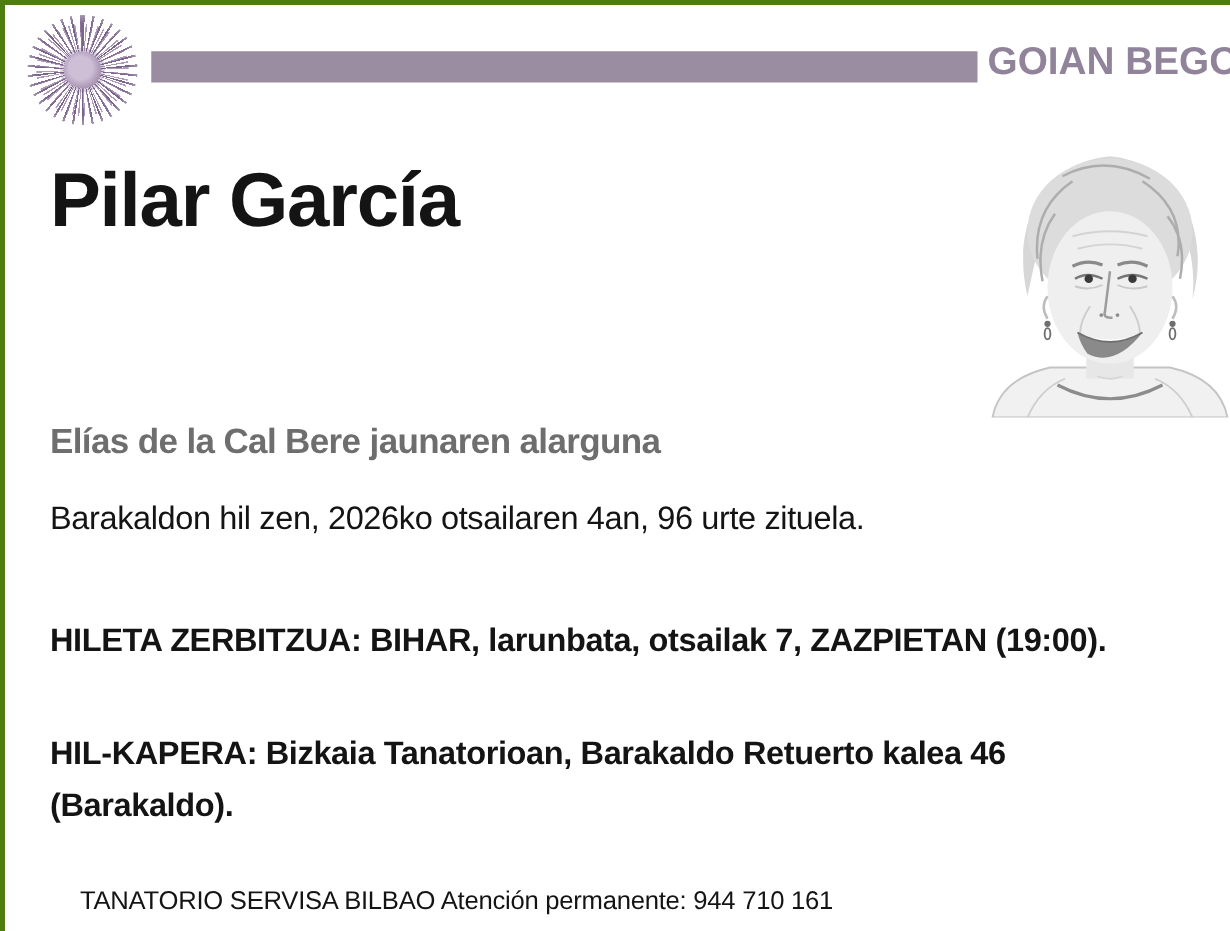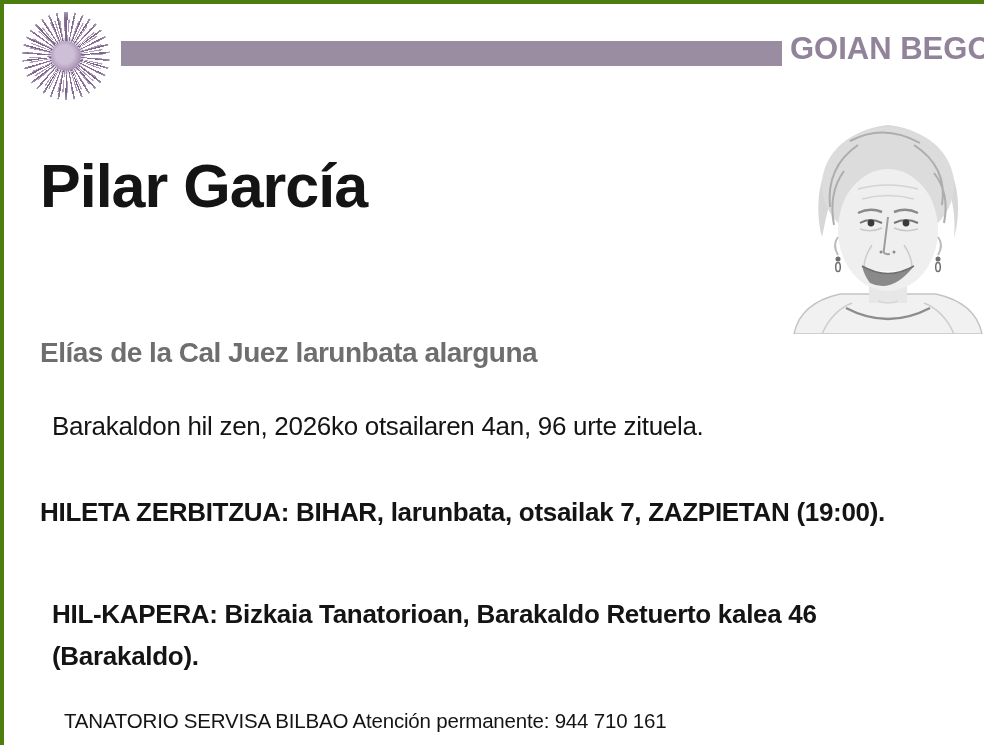--- a/index.html
+++ b/index.html
@@ -37,21 +37,21 @@
   }
   .motto{
     position:absolute;left:786px;top:27px;
     font-size:31px;font-weight:700;letter-spacing:0px;
     color:#91849a;white-space:nowrap;
   }
   
   .portrait{position:absolute;left:788px;top:93px;width:192px;height:237px;}
   
   .name{
-    position:absolute;left:36px;top:132px;width:600px;
+    position:absolute;left:36px;top:106px;width:600px;
     font-size:61px;font-weight:700;color:#141414;
     line-height:100px;letter-spacing:-1px;
   }
   .relation{
     position:absolute;left:36px;top:333px;width:740px;
     font-size:28px;font-weight:700;color:#6e6e6e;letter-spacing:-0.5px;
   }
   .para{
     position:absolute;left:36px;width:900px;
     font-size:26px;color:#141414;line-height:40px;letter-spacing:-0.3px;
@@ -125,21 +125,21 @@
       <ellipse cx="46" cy="170" rx="2.3" ry="4.5" fill="none" stroke="#6f6f6f" stroke-width="1.5"></ellipse>
       <circle cx="146" cy="162" r="2.5" fill="#6f6f6f"></circle>
       <ellipse cx="146" cy="170" rx="2.3" ry="4.5" fill="none" stroke="#6f6f6f" stroke-width="1.5"></ellipse>
     </svg>
   </div>
 
   <h1 class="name" style="margin:0;">
     <span style="display:block">Pilar García</span>
   </h1>
 
-  <div class="relation">Elías de la Cal Juez larunbata alarguna</div>
+  <div class="relation">Elías de la Cal Bere jaunaren alarguna</div>
 
-  <p class="para p-death" style="margin:12px">Barakaldon hil zen, 2026ko otsailaren 4an, 96 urte zituela.</p>
+  <p class="para p-death" style="margin:0">Barakaldon hil zen, 2026ko otsailaren 4an, 96 urte zituela.</p>
   <p class="para b p-funeral" style="margin:0">HILETA ZERBITZUA: BIHAR, larunbata, otsailak 7, ZAZPIETAN (19:00).</p>
-  <p class="para b p-chapel" style="margin:12px">HIL-KAPERA: Bizkaia Tanatorioan, Barakaldo Retuerto kalea 46 (Barakaldo).</p>
+  <p class="para b p-chapel" style="margin:0">HIL-KAPERA: Bizkaia Tanatorioan, Barakaldo Retuerto kalea 46 (Barakaldo).</p>
 
   <div class="footer">TANATORIO SERVISA BILBAO Atención permanente: 944 710 161</div>
 
 </div>
 
 </body></html>

